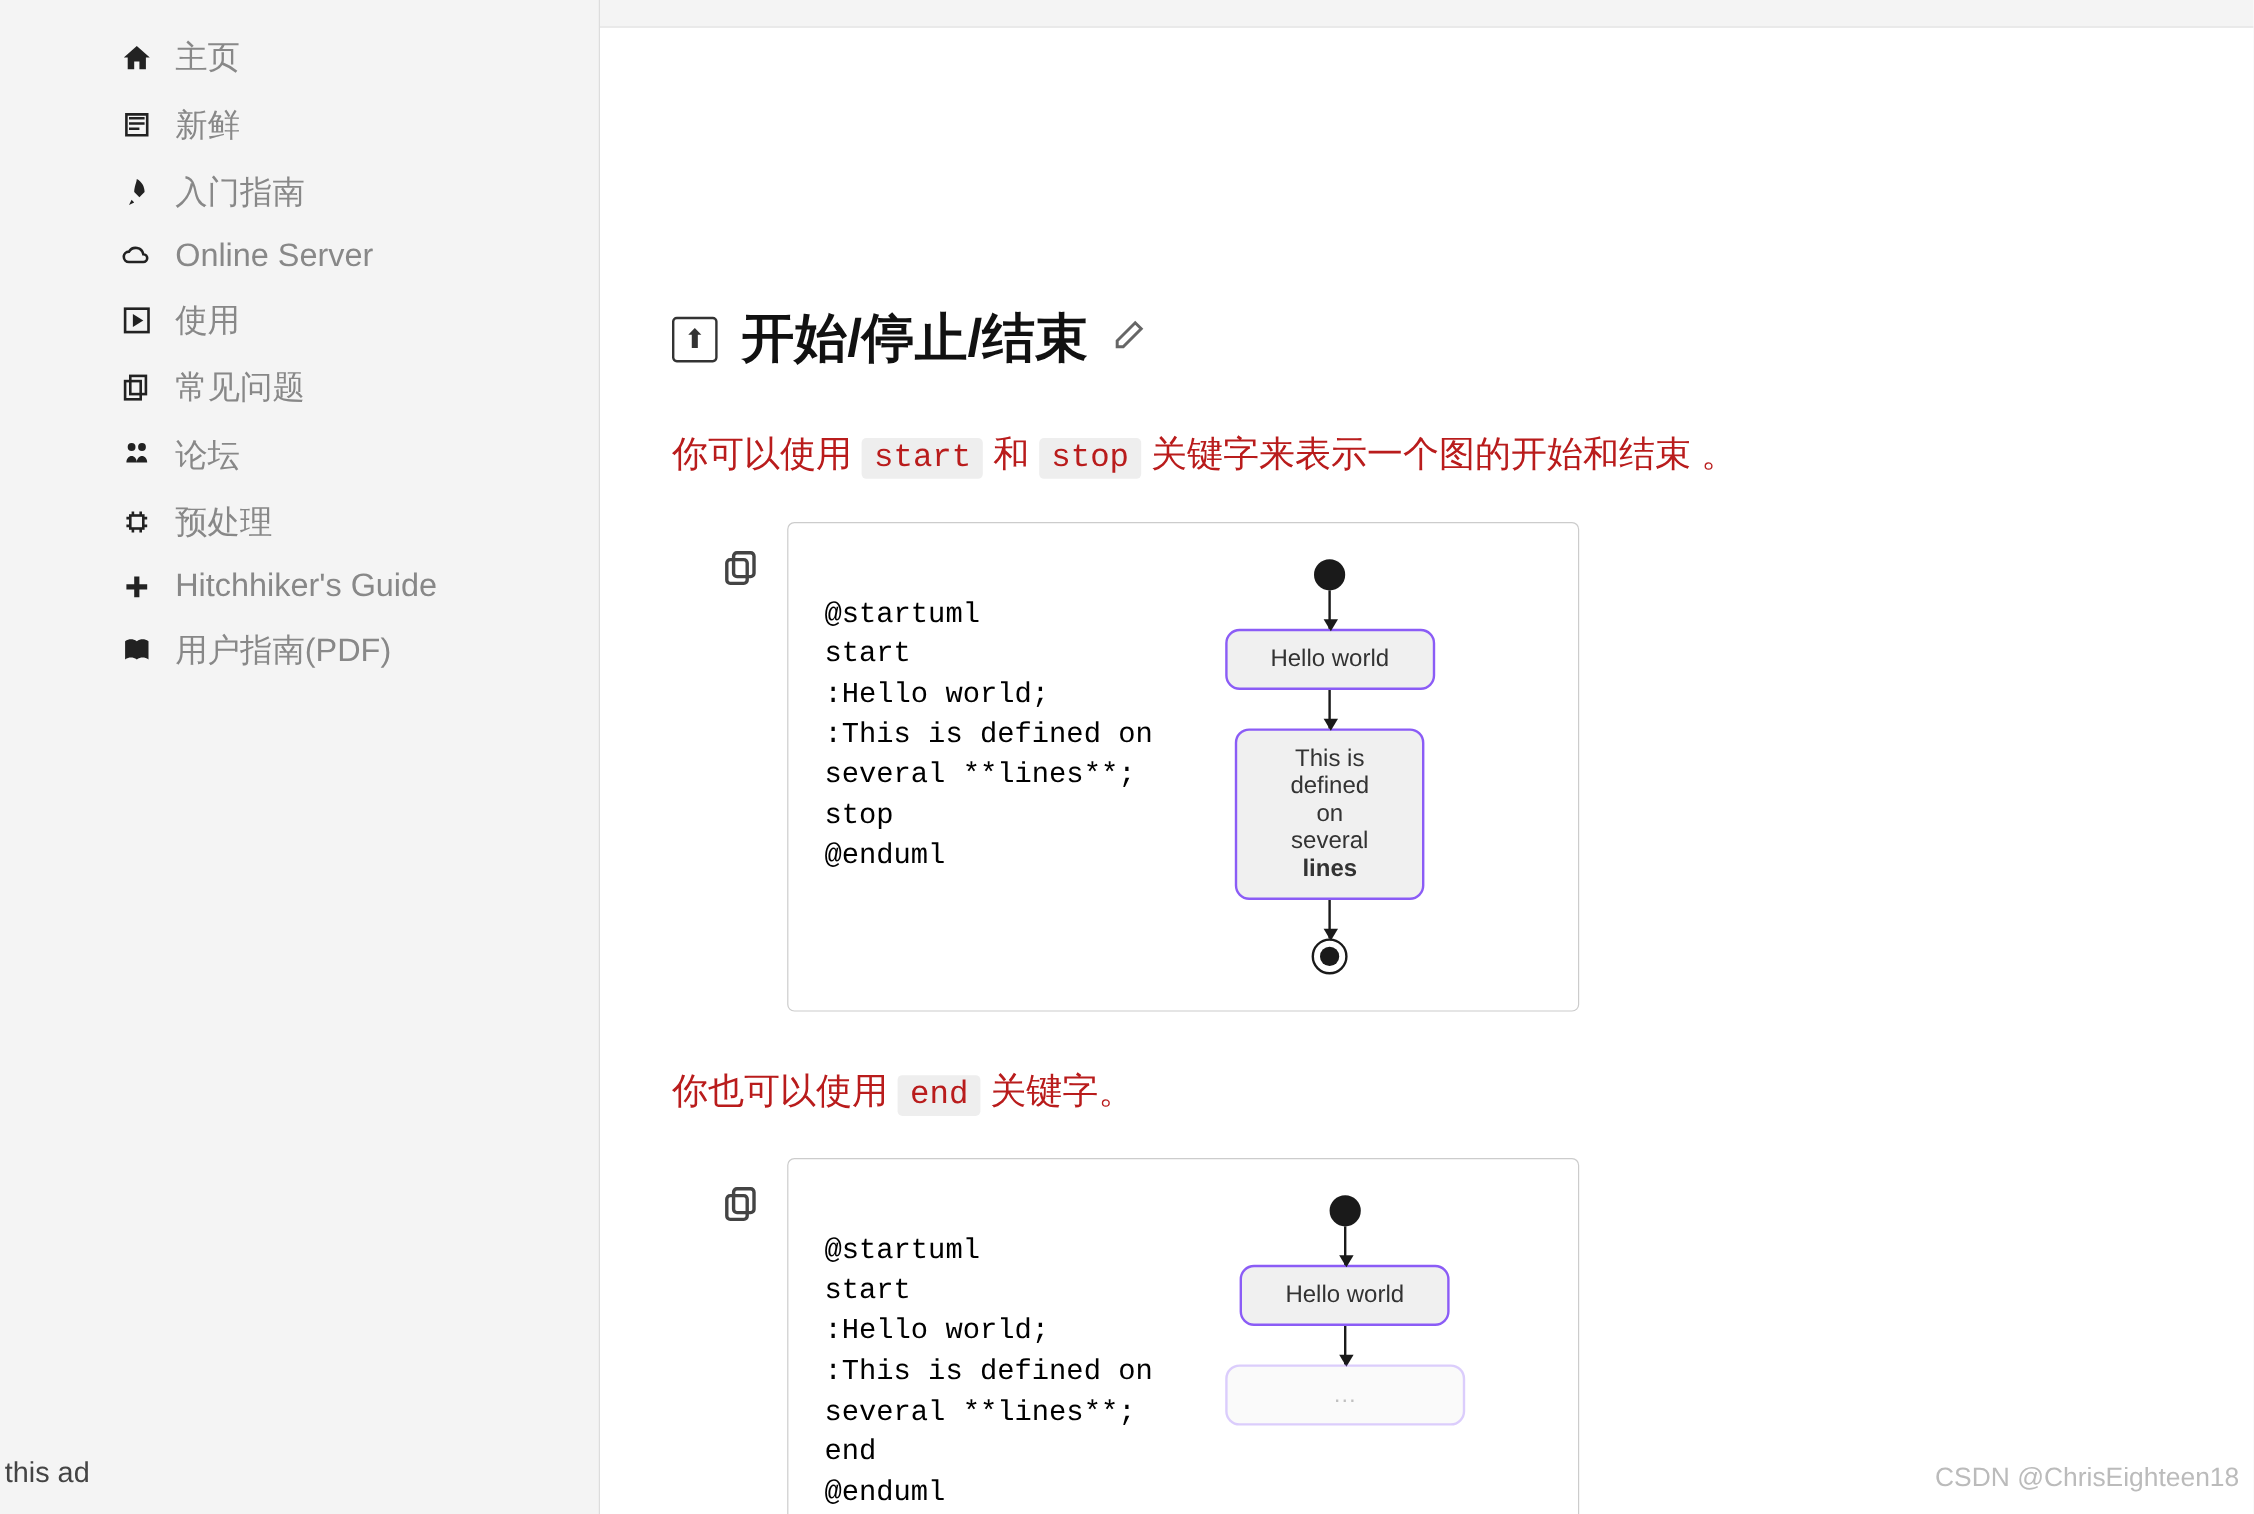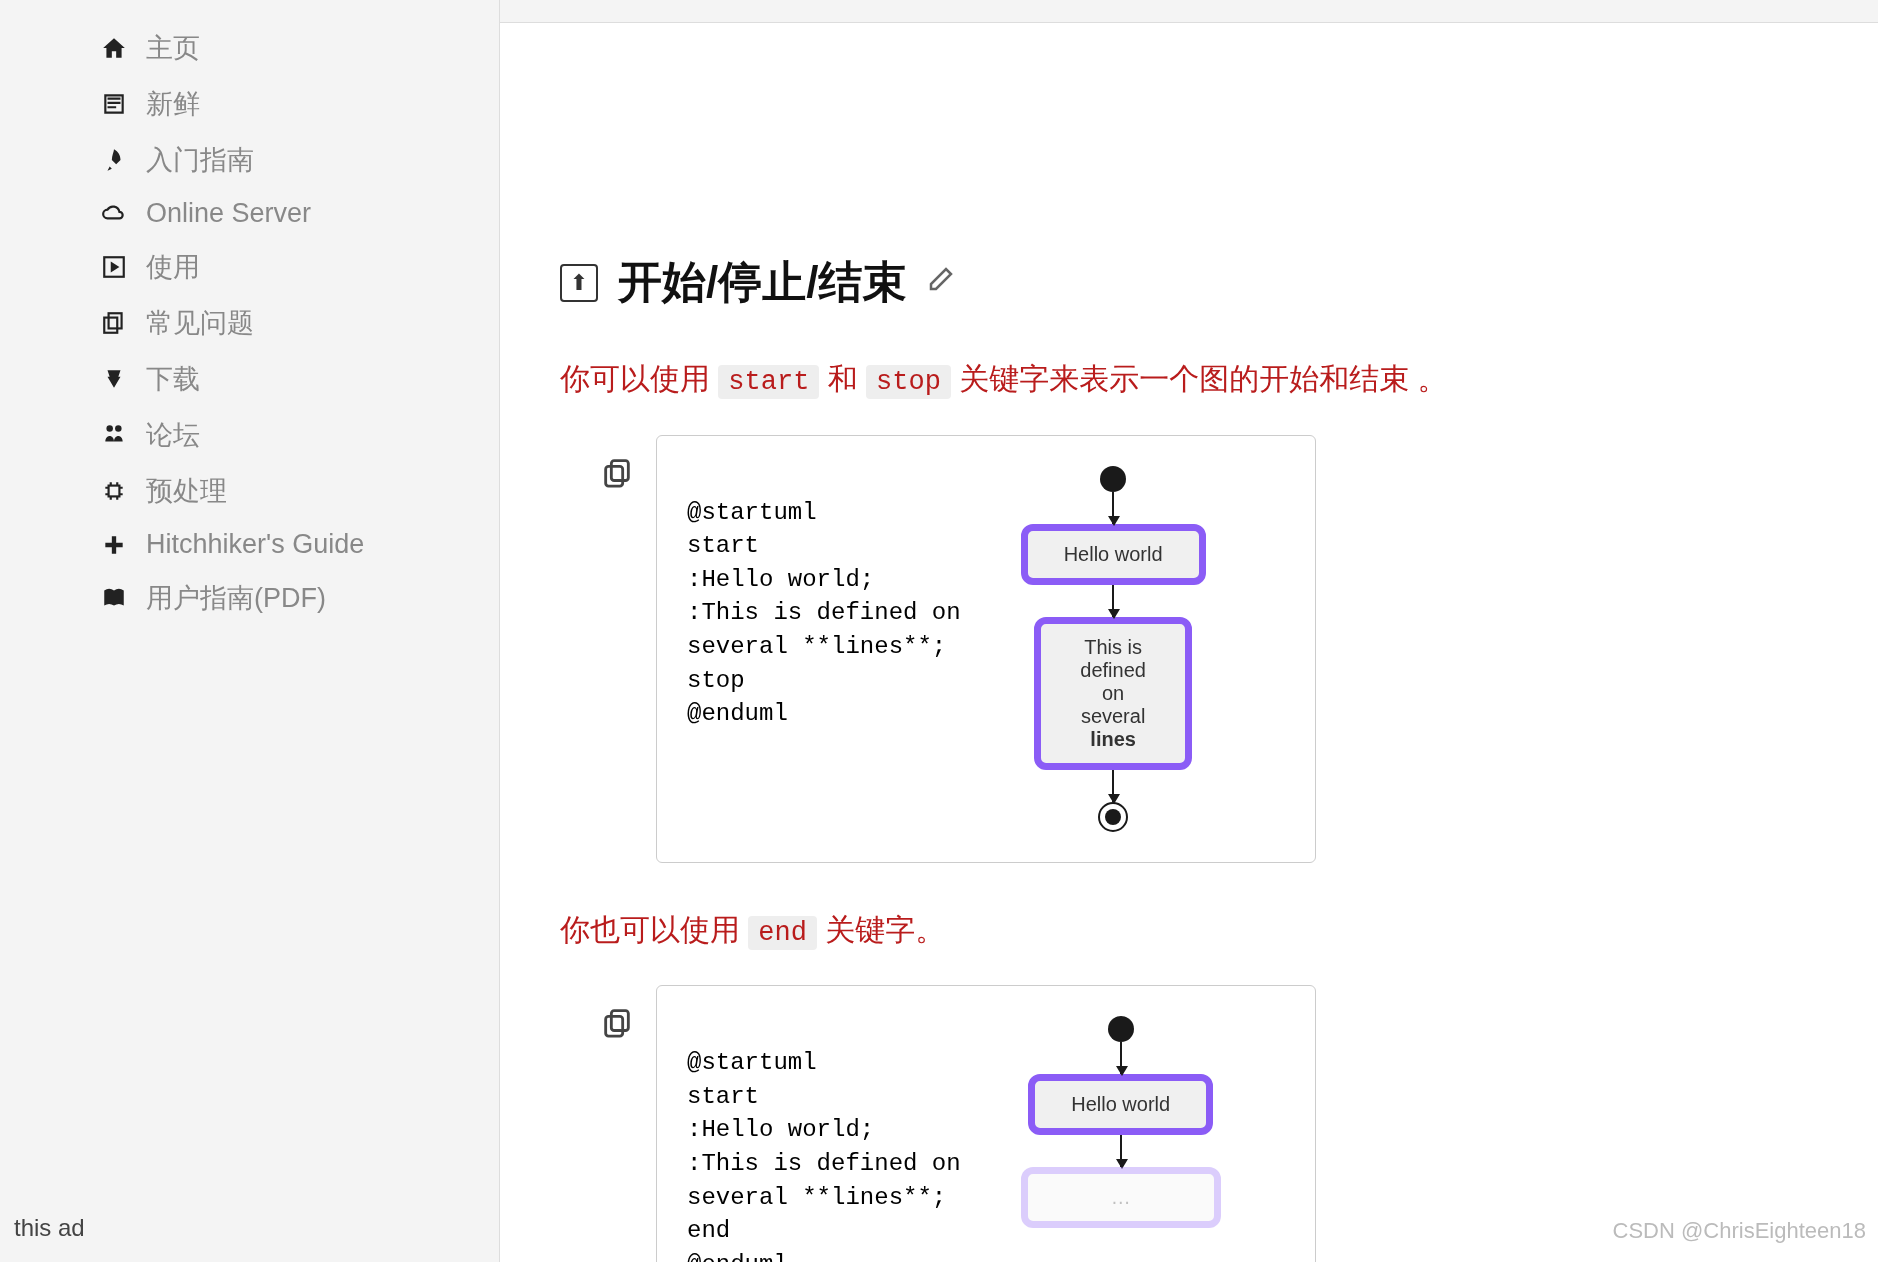--- a/index.html
+++ b/index.html
@@ -130,40 +130,40 @@
   content: ""; position: absolute; left: -1px; top: 0;
   width: 2px; height: 100%; background: #1a1a1a;
 }
 .arrow::after {
   content: ""; position: absolute; left: -5px; bottom: -2px;
   border-left: 6px solid transparent;
   border-right: 6px solid transparent;
   border-top: 10px solid #1a1a1a;
 }
 .node-box {
-  border: 7px solid #8b5cf6;
+  border: 2px solid #8b5cf6;
   background: #f0f0f0;
   border-radius: 12px;
   padding: 12px 36px;
   font-size: 20px;
   text-align: center;
   color: #333;
 }
 .node-stop {
   width: 30px; height: 30px; border-radius: 50%;
   border: 2px solid #1a1a1a;
   display: flex; align-items: center; justify-content: center;
 }
 .node-stop::after {
   content: ""; width: 16px; height: 16px; border-radius: 50%;
   background: #1a1a1a;
 }
 .ad-text {
   position: absolute;
-  left: 14px;
+  left: 4px;
   bottom: 20px;
   font-size: 24px;
   color: #444;
 }
 .watermark {
   position: absolute;
   right: 12px;
   bottom: 18px;
   font-size: 22px;
   color: #bbb;
@@ -218,28 +218,20 @@
       <span class="label">使用</span>
     </div>
     <div class="sidebar-item">
       <span class="icon">
           <svg viewBox="0 0 24 24" width="26" height="26" fill="none" stroke="currentColor" stroke-width="2">
             <rect x="7" y="3" width="12" height="14"></rect>
             <rect x="3" y="7" width="12" height="14"></rect>
           </svg>
         </span>
       <span class="label">常见问题</span>
-    </div>
-    <div class="sidebar-item">
-      <span class="icon">
-          <svg viewBox="0 0 24 24" width="26" height="26" fill="currentColor">
-            <path d="M6 4h12l-2 6h2l-6 10-6-10h2z"></path>
-          </svg>
-        </span>
-      <span class="label">下载</span>
     </div>
     <div class="sidebar-item">
       <span class="icon">
           <svg viewBox="0 0 24 24" width="26" height="26" fill="currentColor">
             <circle cx="8" cy="6" r="3"></circle>
             <circle cx="16" cy="6" r="3"></circle>
             <path d="M4 18c0-3 2-5 4-5s4 2 4 5M12 18c0-3 2-5 4-5s4 2 4 5"></path>
           </svg>
         </span>
       <span class="label">论坛</span>

